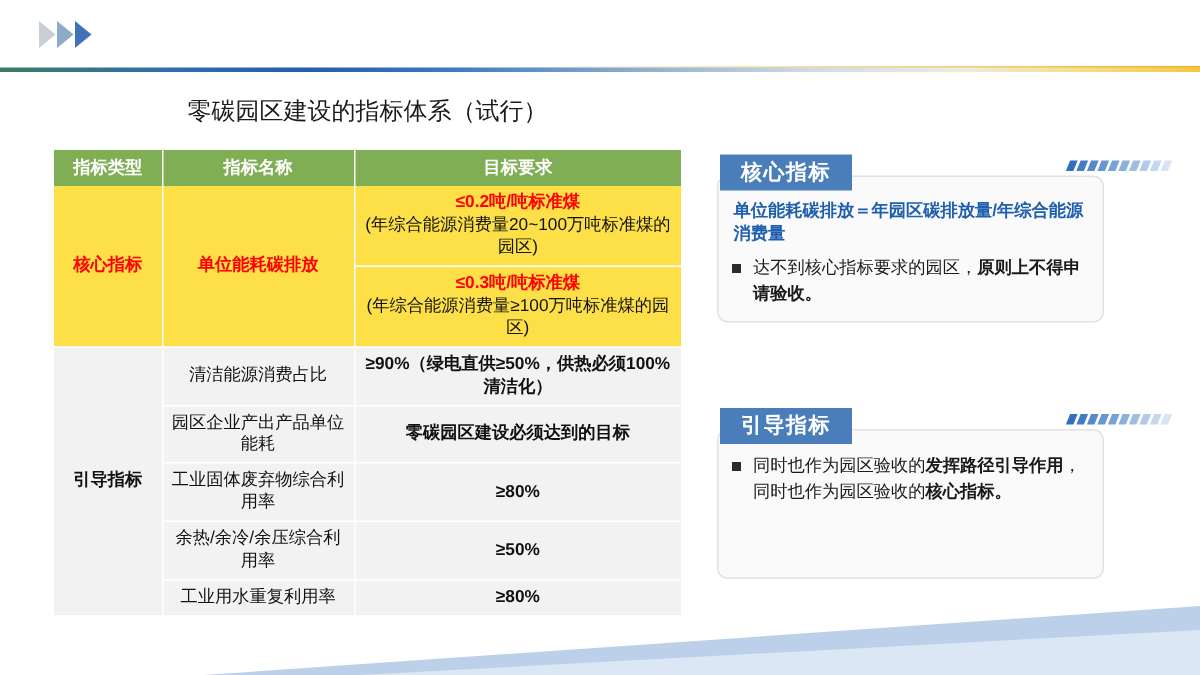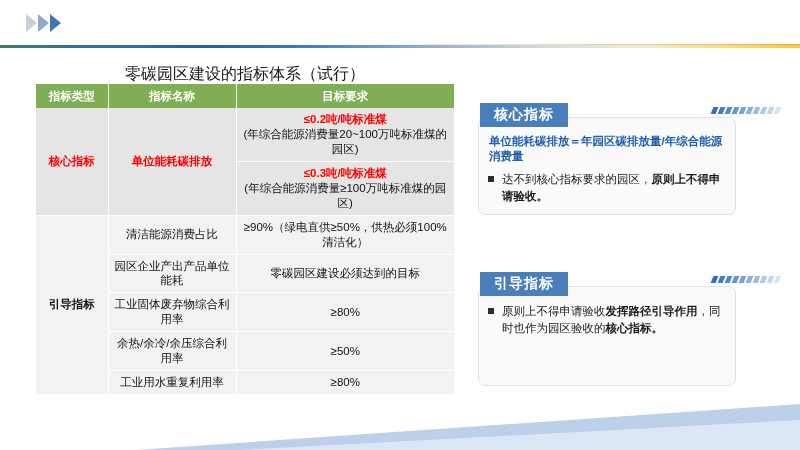--- a/index.html
+++ b/index.html
@@ -81,21 +81,21 @@
     left: 35px; top: 64px;
     width: 420px;
     text-align: center;
     font-size: 16px;
     color: #1a1a1a;
   }
 
   
   #indicator-table {
     position: absolute;
-    left: 36px; top: 84px;
+    left: 36px; top: 100px;
     width: 418px;
     border-collapse: collapse;
     table-layout: fixed;
   }
   #indicator-table col.c-type { width: 72px; }
   #indicator-table col.c-name { width: 128px; }
   #indicator-table col.c-goal { width: 218px; }
 
   #indicator-table th {
     background: #7fae54;
@@ -114,21 +114,21 @@
     font-size: 11.5px;
     text-align: center;
     vertical-align: middle;
     padding: 4px 3px;
     line-height: 1.3;
     border-right: 1px solid #ffffff;
     border-bottom: 1px solid #ffffff;
   }
   #indicator-table td:last-child { border-right: none; }
 
-  tr.core td { background: #e5e5e5; }
+  tr.core td { background: #fde047; }
   tr.guide td { background: #f2f2f2; }
 
   td.type-core {
     color: #ff0000;
     font-weight: bold;
     font-size: 12px;
     background: #dbe5f1;
   }
   td.type-guide {
     color: #111111;
@@ -151,21 +151,21 @@
     font-weight: bold;
     display: block;
   }
   .goal-sub {
     color: #111111;
     display: block;
     font-weight: normal;
   }
   td.goal-black {
     color: #111111;
-    font-weight: normal;
+    font-weight: bold;
   }
 
   
   .info-panel {
     position: absolute;
     width: 310px;
   }
   #panel-core { left: 478px; top: 103px; }
   #panel-guide { left: 478px; top: 272px; }
 
@@ -354,19 +354,19 @@
       <span class="dash" style="opacity: 0.73;"></span>
       <span class="dash" style="opacity: 0.64;"></span>
       <span class="dash" style="opacity: 0.55;"></span>
       <span class="dash" style="opacity: 0.46;"></span>
       <span class="dash" style="opacity: 0.37;"></span>
       <span class="dash" style="opacity: 0.28;"></span>
       <span class="dash" style="opacity: 0.19;"></span>
     </div>
   <div class="panel-card">
     <ul class="bullets" id="guide-bullets">
-        <li><span class="sq"></span><span>原则上不得申请验收</span><span class="bold">发挥路径引导作用</span><span>，同时也作为园区验收的</span><span class="bold">核心指标。</span></li>
+        <li><span class="sq"></span><span>同时也作为园区验收的</span><span class="bold">发挥路径引导作用</span><span>，同时也作为园区验收的</span><span class="bold">核心指标。</span></li>
       </ul>
   </div>
 </div>
 
 <div id="decor-back"></div>
 <div id="decor-front"></div>
 
 </body></html>

